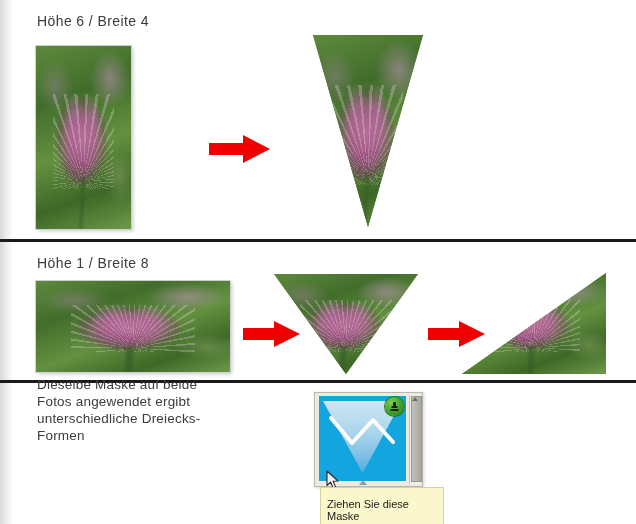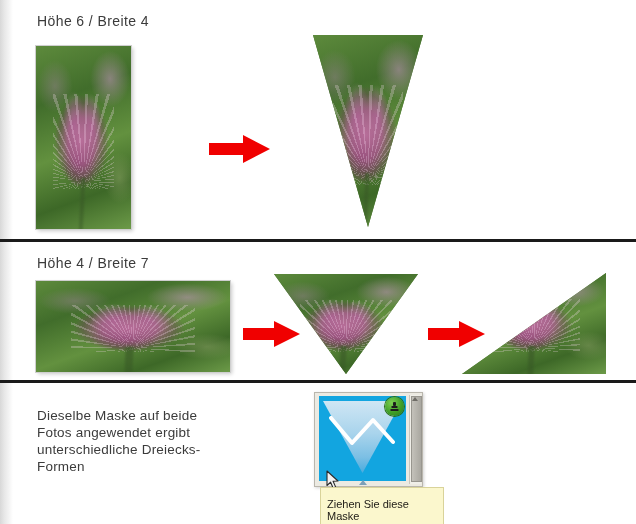--- a/index.html
+++ b/index.html
@@ -111,21 +111,21 @@
   .arrow {
     position: absolute;
     pointer-events: none;
   }
   .arrow svg { display: block; }
 
   
   #bottom-text {
     position: absolute;
     left: 37px;
-    top: 407px;
+    top: 376px;
     width: 230px;
     font-size: 13.5px;
     line-height: 17px;
     color: #3b3b3b;
     letter-spacing: .2px;
     white-space: pre-line;
   }
 
   
   #mask-panel {
@@ -256,21 +256,21 @@
   </div>
 
   <div class="photo clip-tri-narrow" style="left:313px; top:35px; width:110px; height:192px;">
     <div class="img"></div>
     <div class="petals"></div>
     <div class="stem"></div>
   </div>
 
   <div class="divider" id="divider-1"></div>
 
-  <div class="section-label" id="label-2">Höhe 4 / Breite 7</div>
+  <div class="section-label" id="label-2">Höhe 1 / Breite 8</div>
 
   <div class="photo framed" style="left:36px; top:281px; width:194px; height:91px;">
     <div class="img"></div>
     <div class="petals"></div>
     <div class="stem"></div>
   </div>
 
   <div class="arrow" style="left:243px; top:320px;">
     <svg width="58" height="28" viewBox="0 0 58 28">
       <path d="M0 8 L31 8 L31 1 L57 14 L31 27 L31 20 L0 20 Z" fill="#f00000"></path>

